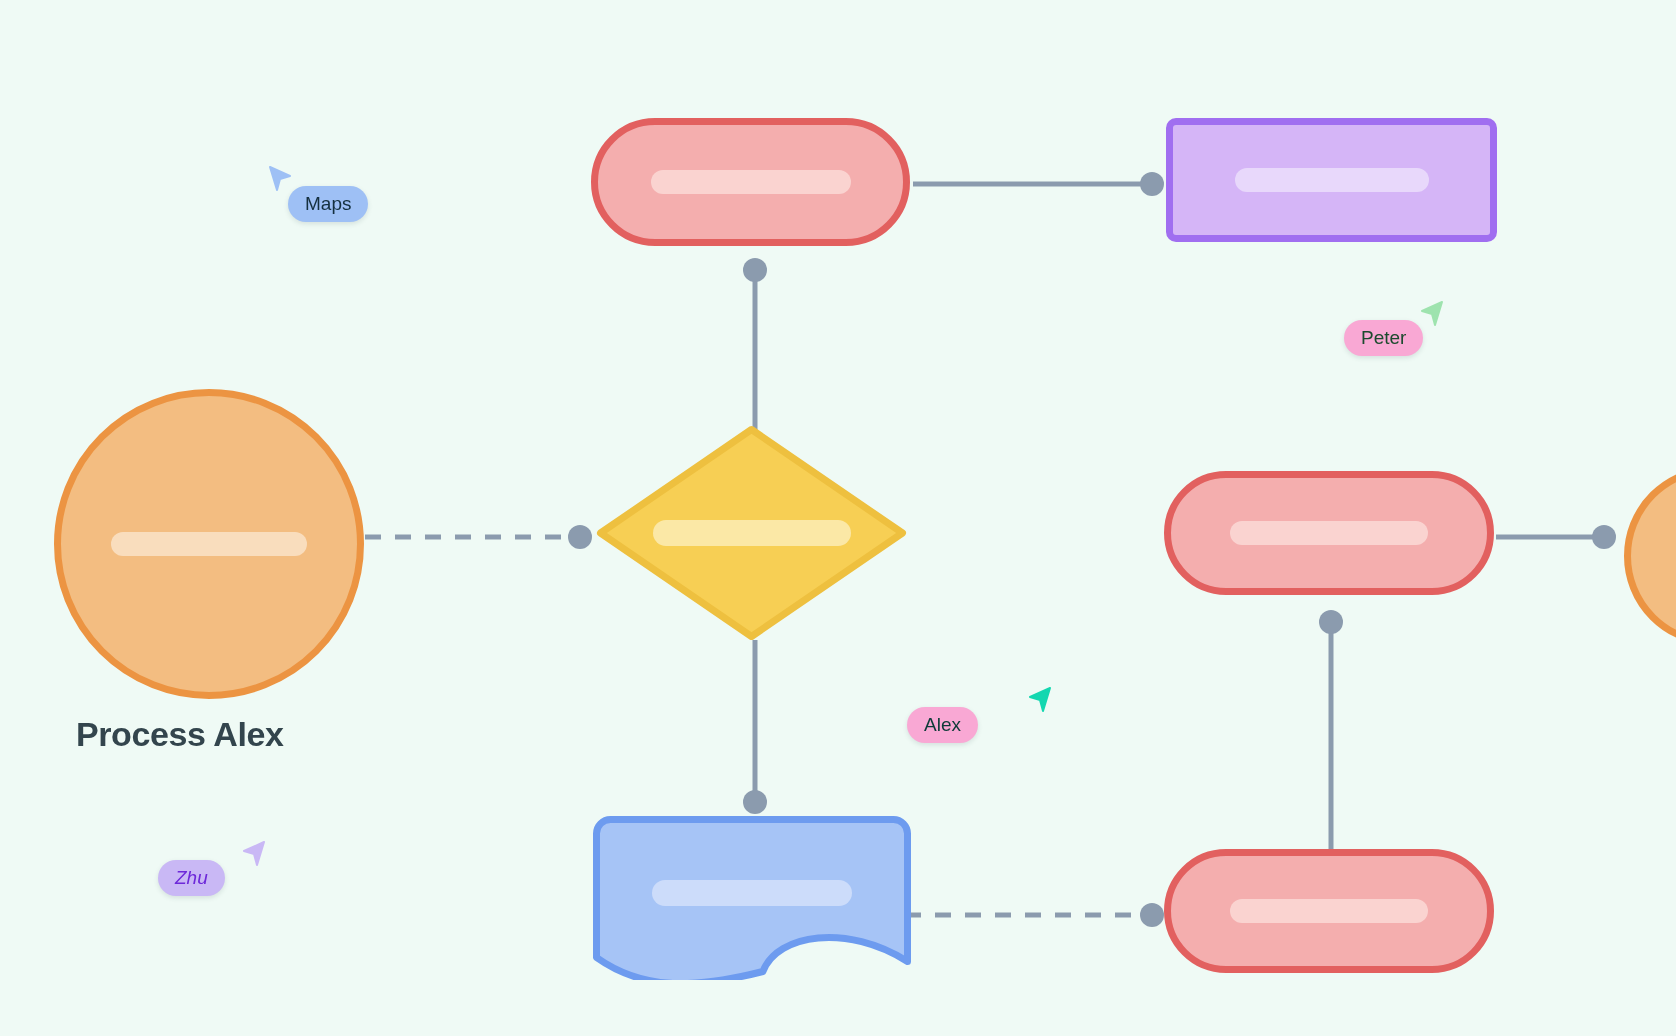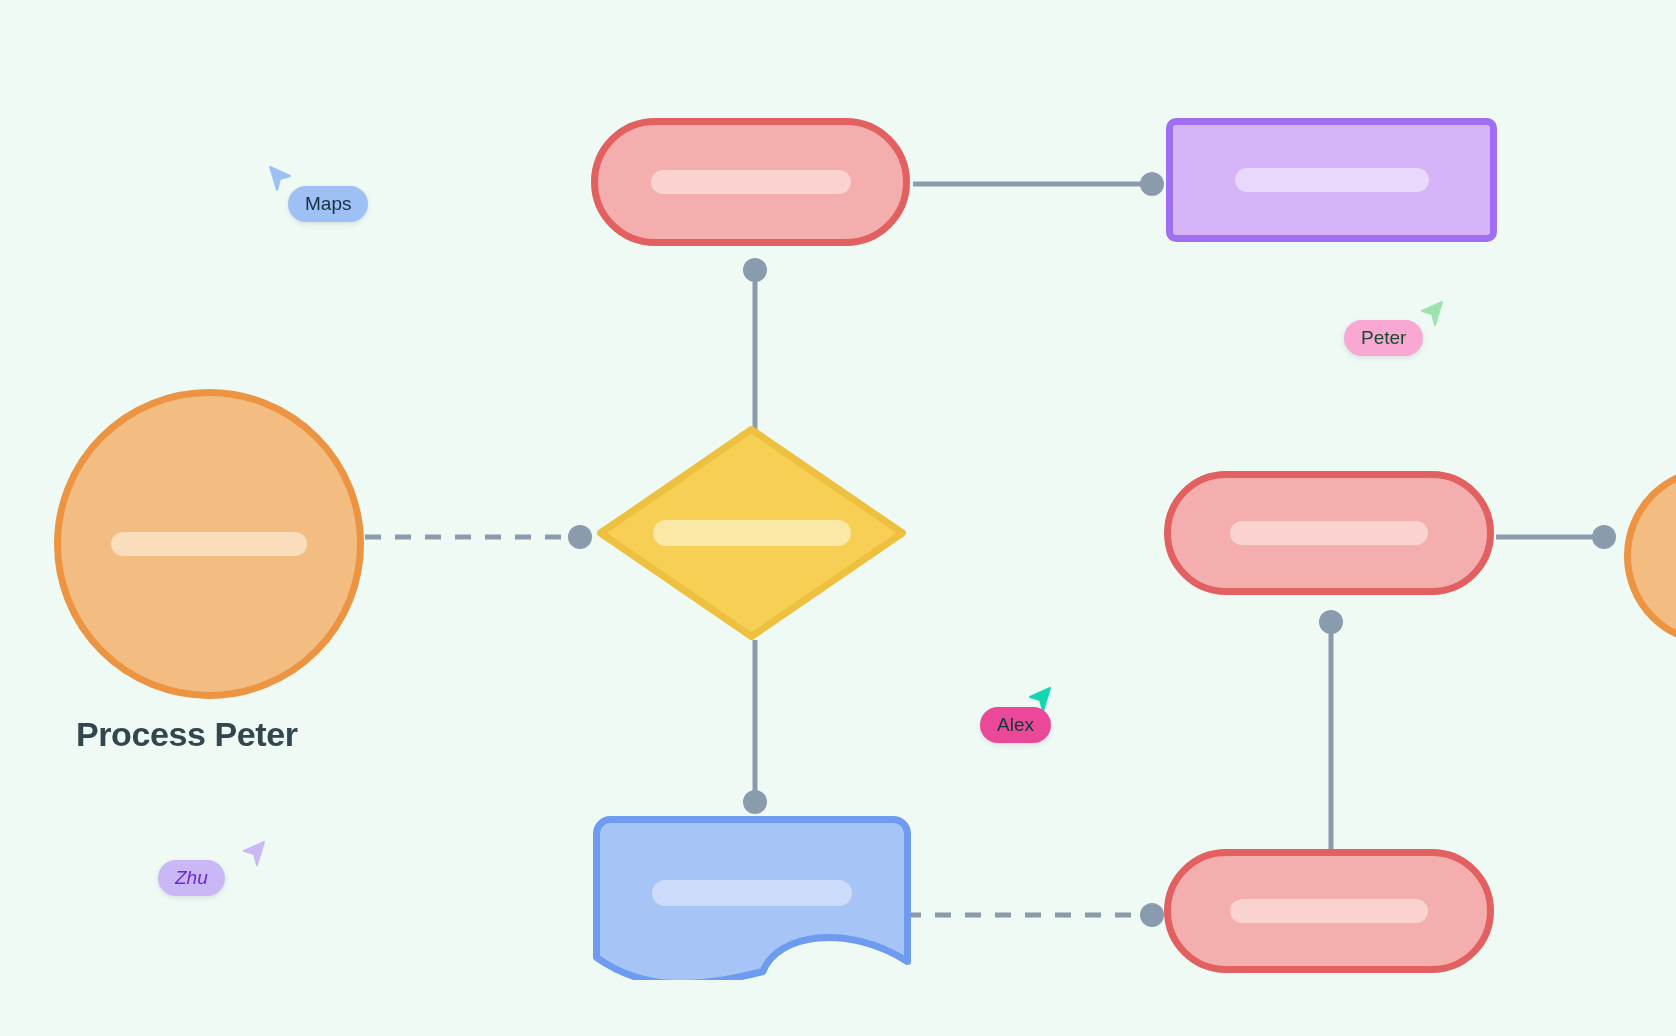--- a/index.html
+++ b/index.html
@@ -177,35 +177,35 @@
         </svg>
         <div class="ph" style="width: 200px; height: 26px; background: rgb(204, 220, 250); top: 47%;"></div>
       </div>
       <div class="node" style="left: 1164px; top: 849px; width: 330px; height: 124px;">
         <div class="node-inner shape-stadium" style="background: rgb(244, 174, 174); border-color: rgb(226, 96, 95); border-width: 7px;"></div>
         <div class="ph" style="width: 198px; height: 24px; background: rgb(250, 211, 208);"></div>
       </div>
     </div>
 
   <div id="title-layer">
-    <div id="board-title" style="color: rgb(51, 69, 77);">Process Peter</div>
+    <div id="board-title" style="color: rgb(51, 69, 77);">Process Alex</div>
   </div>
 
   <div id="cursor-layer">
       <div class="cursor-arrow" style="left: 268px; top: 165px;"><svg viewBox="0 0 32 32" width="32" height="32">
           <path d="M2 2 L22 11 L12 14 L9 25 Z" fill="#9ec0f5" stroke="#9ec0f5" stroke-width="2" stroke-linejoin="round"></path>
         </svg></div>
       <div class="cursor-label" style="left: 288px; top: 186px; background: rgb(158, 192, 245); color: rgb(21, 48, 63);">Maps</div>
       <div class="cursor-arrow" style="left: 1412px; top: 300px;"><svg viewBox="0 0 32 32" width="32" height="32">
           <path d="M30 2 L10 11 L20 14 L23 25 Z" fill="#9ee3ae" stroke="#9ee3ae" stroke-width="2" stroke-linejoin="round"></path>
         </svg></div>
       <div class="cursor-label" style="left: 1344px; top: 320px; background: #f9a8d4; color: rgb(26, 74, 45);">Peter</div>
       <div class="cursor-arrow" style="left: 1020px; top: 686px;"><svg viewBox="0 0 32 32" width="32" height="32">
           <path d="M30 2 L10 11 L20 14 L23 25 Z" fill="#14d7b0" stroke="#14d7b0" stroke-width="2" stroke-linejoin="round"></path>
         </svg></div>
-      <div class="cursor-label" style="left: 980px; top: 707px; background: #ec4899; color: rgb(13, 59, 56);">Alex</div>
+      <div class="cursor-label" style="left: 907px; top: 707px; background: #f9a8d4; color: rgb(13, 59, 56);">Alex</div>
       <div class="cursor-arrow" style="left: 234px; top: 840px;"><svg viewBox="0 0 32 32" width="32" height="32">
           <path d="M30 2 L10 11 L20 14 L23 25 Z" fill="#c9b8f5" stroke="#c9b8f5" stroke-width="2" stroke-linejoin="round"></path>
         </svg></div>
       <div class="cursor-label" style="left: 158px; top: 860px; background: rgb(201, 184, 245); color: #6d28d9; font-style: italic;">Zhu</div>
     </div>
 
 </div>
 
 </body></html>

